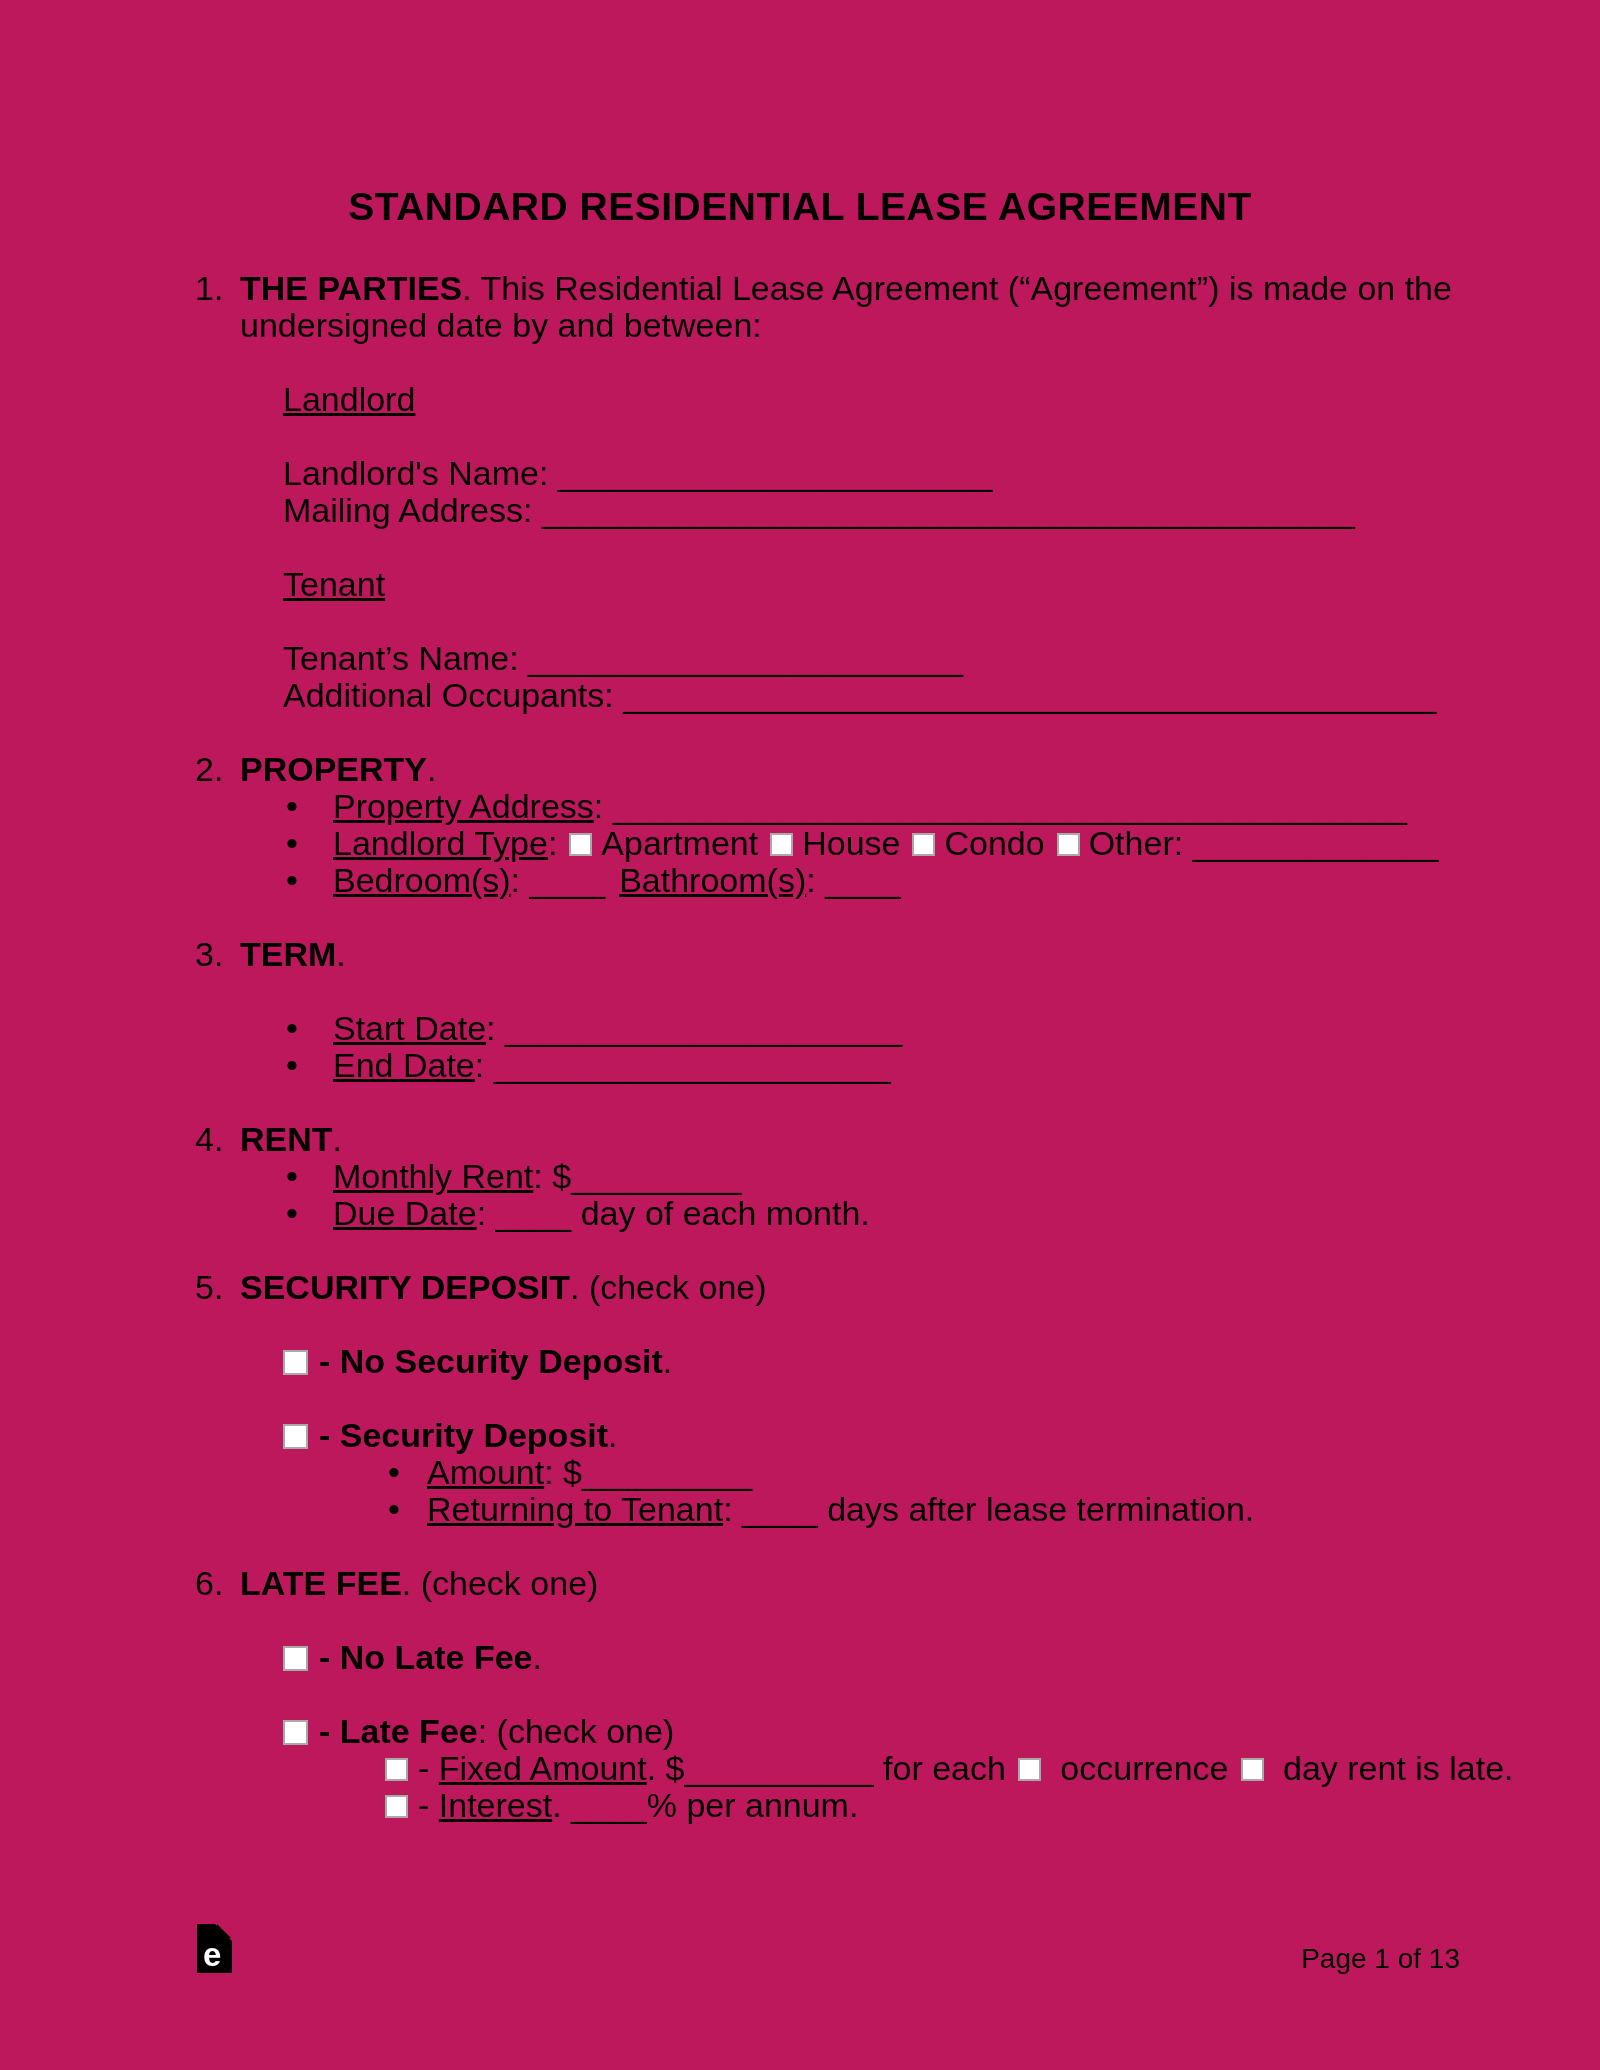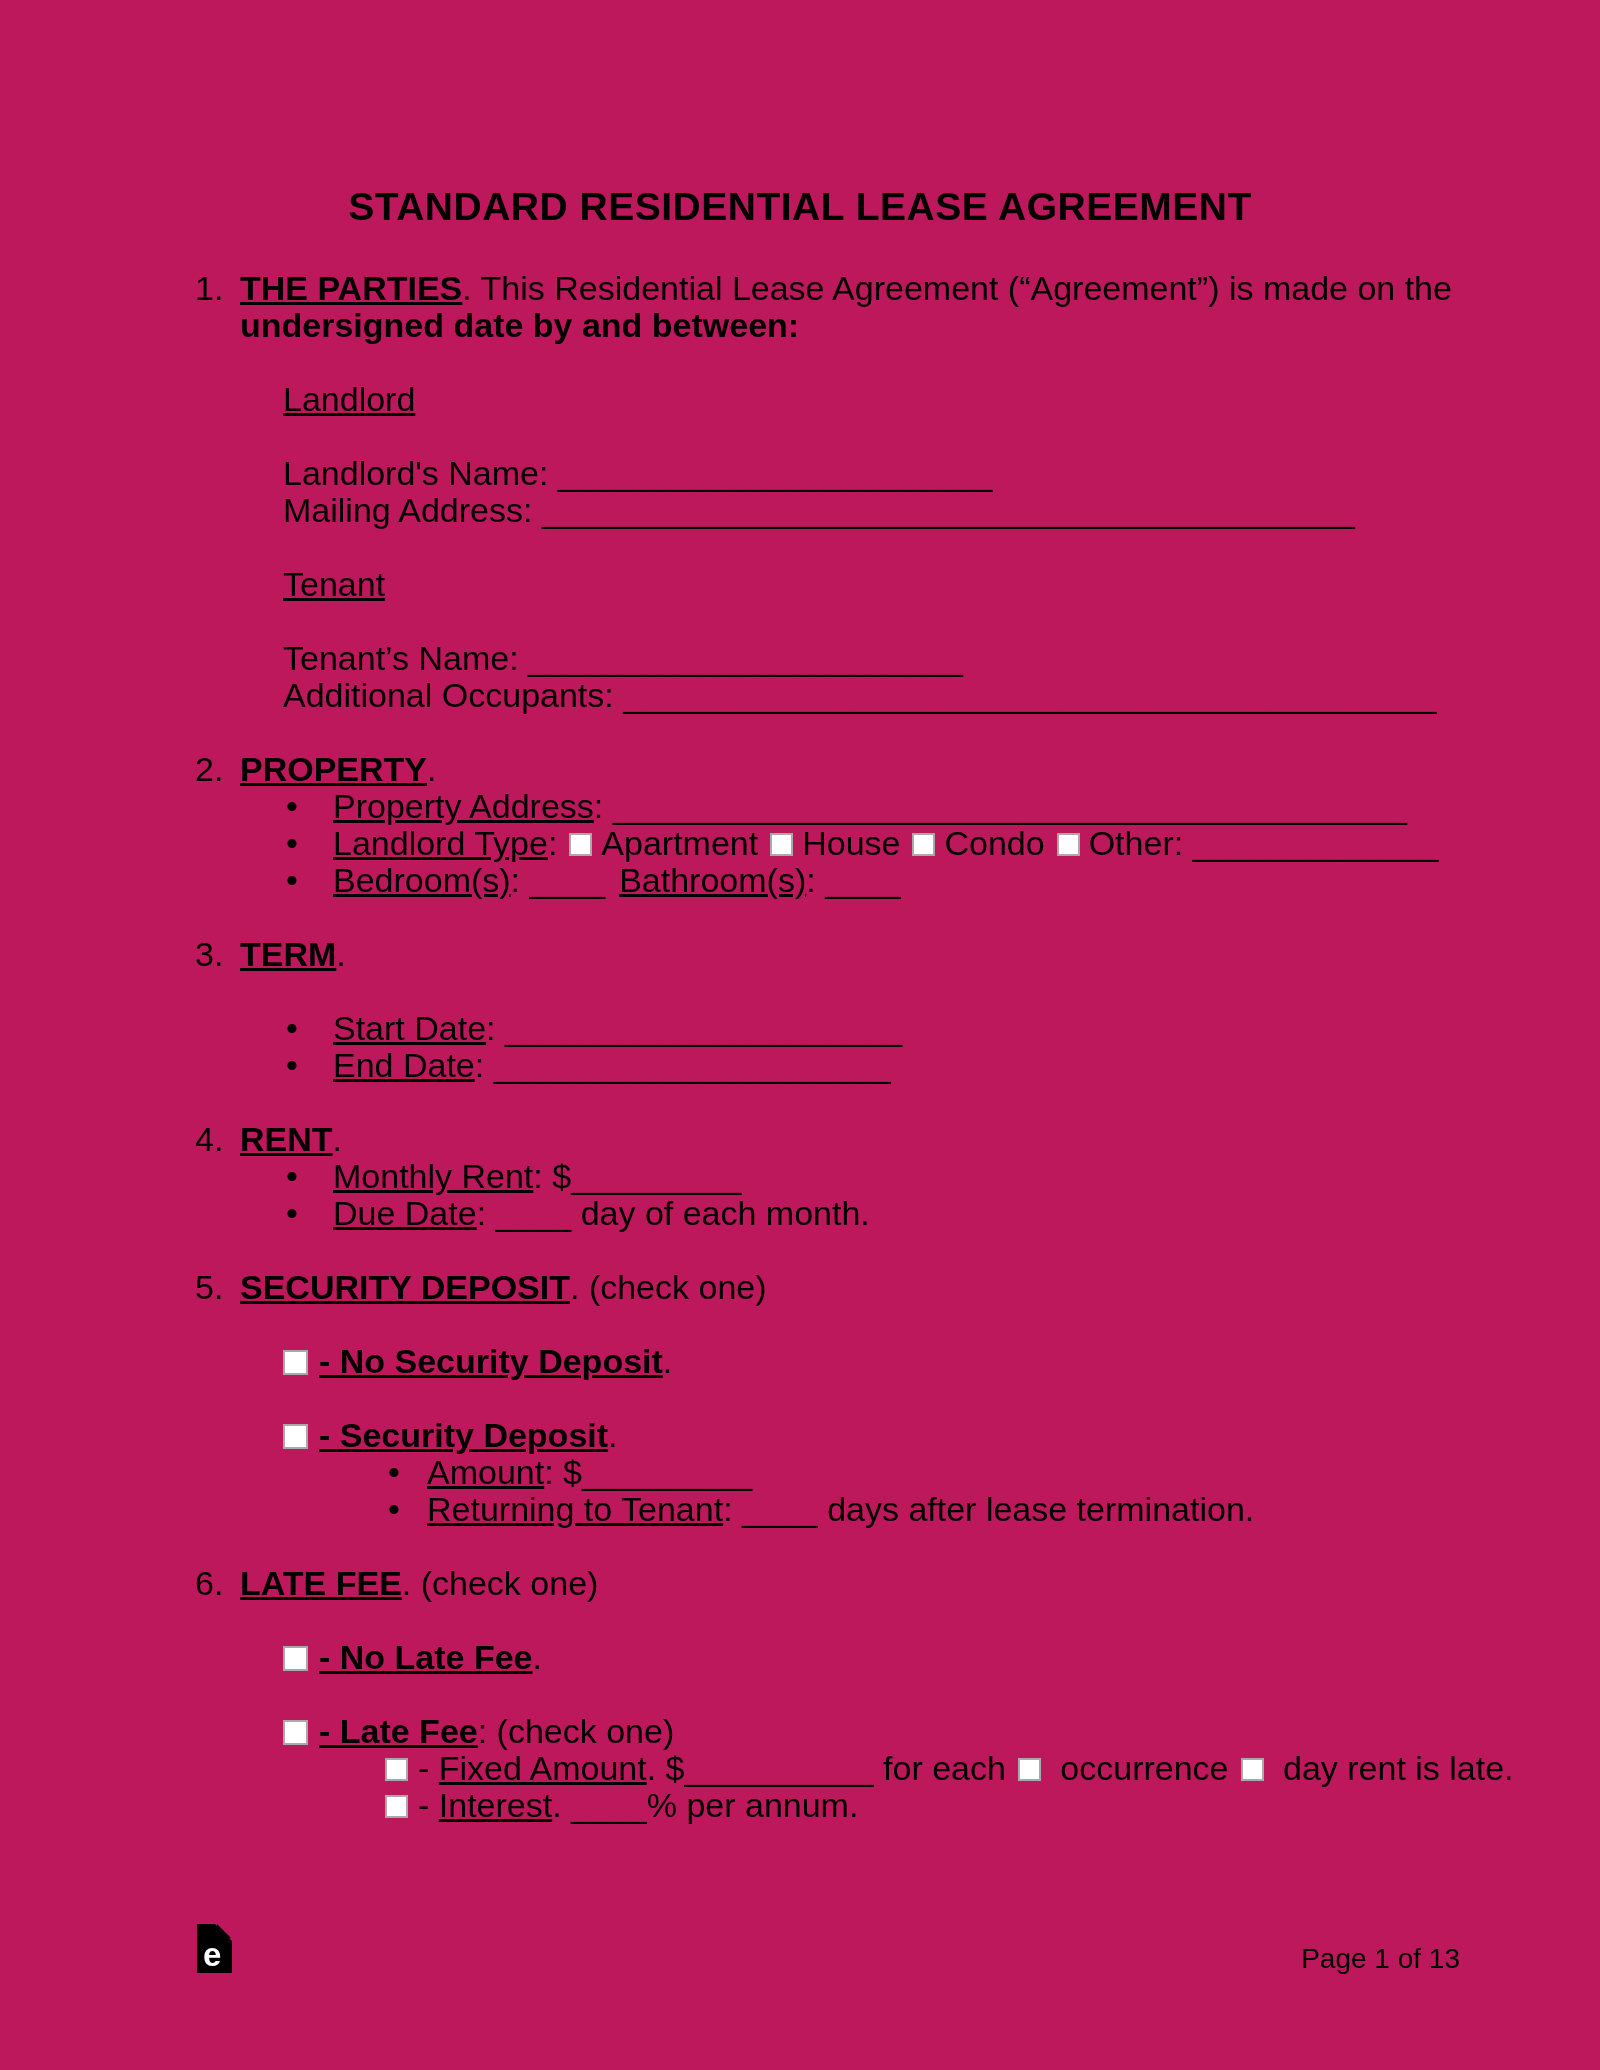--- a/index.html
+++ b/index.html
@@ -15,29 +15,29 @@
   .doc-title{
     position:absolute;top:185px;left:0;width:100%;
     text-align:center;
     font-size:39px;font-weight:bold;
     letter-spacing:0.5px;
     white-space:pre;
   }
   .content{position:absolute;top:270px;left:0;width:100%;}
   .line{height:37px;line-height:37px;white-space:pre;}
   .num{display:inline-block;margin-left:195px;width:45px;}
-  .line.cont{padding-left:240px;font-weight:bold;}
+  .line.cont{padding-left:240px;}
   .line.l2{padding-left:283px;}
   .line.bullet{padding-left:286px;}
   .bullet .mark{display:inline-block;width:47px;}
   .line.sub{padding-left:388px;}
   .sub .mark{display:inline-block;width:39px;}
   .line.opt{padding-left:283px;}
   .line.subopt{padding-left:385px;}
-  .b{font-weight:bold;text-decoration:underline;}
+  .b{font-weight:bold;}
   .u{text-decoration:underline;}
   .cb{
     display:inline-block;width:19px;height:19px;
     border:2px solid #a9a9a9;background:#fff;
     vertical-align:-1px;box-sizing:content-box;
   }
   .cbg{margin:0 9px 0 12px;}
   .opt .cb{width:21px;height:21px;vertical-align:-2px;margin-right:11px;}
   .subopt .cb{margin-right:10px;}
   .inline-cb{margin:0 10px 0 12px;}

